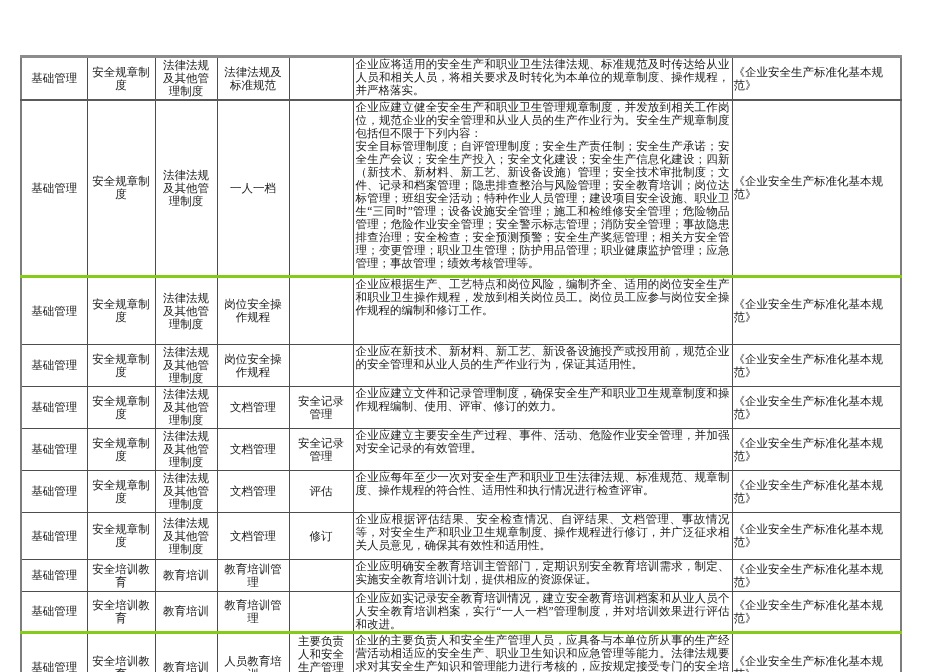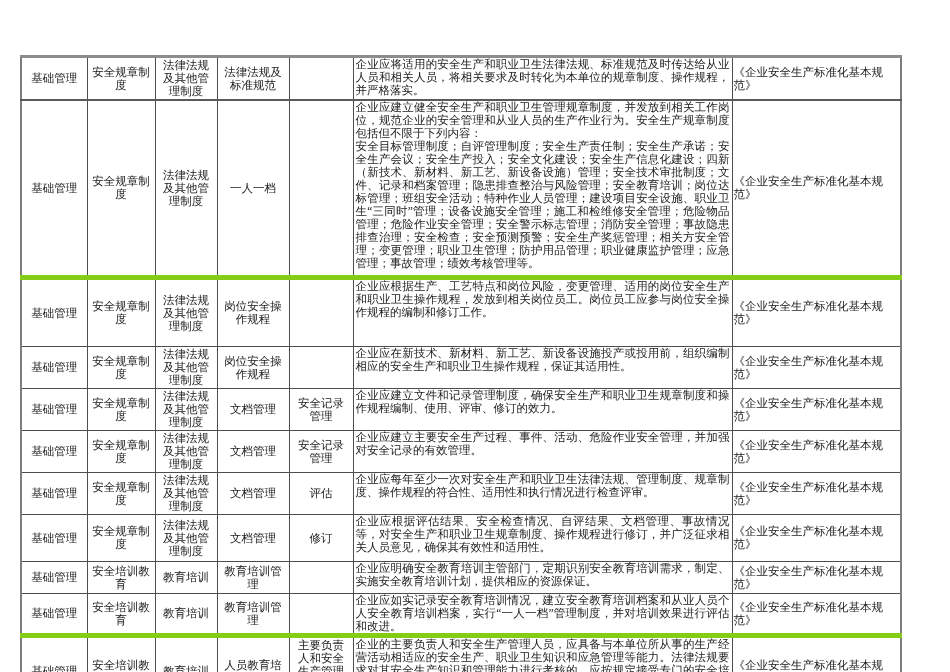--- a/index.html
+++ b/index.html
@@ -39,21 +39,21 @@
   tr.r3 td{height:64px}
   tr.r4 td{height:29px}
   tr.r5 td{height:29px}
   tr.r6 td{height:29px}
   tr.r7 td{height:29px}
   tr.r8 td{height:44px}
   tr.r9 td{height:29px}
   tr.r10 td{height:30px}
   tr.r11 td{height:63px}
   tr.hb td{border-bottom:2px solid #5a5a5a;}
-  tr.tb td{border-bottom:5px solid #84cc16;}
+  tr.tb td{border-bottom:3px solid #84cc16;}
 </style>
 </head>
 <body>
 
 <div>
   <table class="std">
     <colgroup>
       <col class="c1">
         <col class="c2">
         <col class="c3">
@@ -81,30 +81,30 @@
         <td class="req">企业应建立健全安全生产和职业卫生管理规章制度，并发放到相关工作岗位，规范企业的安全管理和从业人员的生产作业行为。安全生产规章制度包括但不限于下列内容：
 安全目标管理制度；自评管理制度；安全生产责任制；安全生产承诺；安全生产会议；安全生产投入；安全文化建设；安全生产信息化建设；四新（新技术、新材料、新工艺、新设备设施）管理；安全技术审批制度；文件、记录和档案管理；隐患排查整治与风险管理；安全教育培训；岗位达标管理；班组安全活动；特种作业人员管理；建设项目安全设施、职业卫生“三同时”管理；设备设施安全管理；施工和检维修安全管理；危险物品管理；危险作业安全管理；安全警示标志管理；消防安全管理；事故隐患排查治理；安全检查；安全预测预警；安全生产奖惩管理；相关方安全管理；变更管理；职业卫生管理；防护用品管理；职业健康监护管理；应急管理；事故管理；绩效考核管理等。</td>
         <td class="ref">《企业安全生产标准化基本规范》</td>
       </tr>
       <tr class="r3">
         <td>基础管理</td>
         <td>安全规章制度</td>
         <td>法律法规及其他管理制度</td>
         <td>岗位安全操作规程</td>
         <td></td>
-        <td class="req">企业应根据生产、工艺特点和岗位风险，变更管理、适用的岗位安全生产和职业卫生操作规程，发放到相关岗位员工。岗位员工应参与岗位安全操作规程的编制和修订工作。</td>
+        <td class="req">企业应根据生产、工艺特点和岗位风险，编制齐全、适用的岗位安全生产和职业卫生操作规程，发放到相关岗位员工。岗位员工应参与岗位安全操作规程的编制和修订工作。</td>
         <td class="ref">《企业安全生产标准化基本规范》</td>
       </tr>
       <tr class="r4">
         <td>基础管理</td>
         <td>安全规章制度</td>
         <td>法律法规及其他管理制度</td>
         <td>岗位安全操作规程</td>
         <td></td>
-        <td class="req">企业应在新技术、新材料、新工艺、新设备设施投产或投用前，组织编制相应的安全生产和职业卫生操作规程，保证其适用性。</td>
+        <td class="req">企业应在新技术、新材料、新工艺、新设备设施投产或投用前，规范企业的安全管理和从业人员的生产作业行为，保证其适用性。</td>
         <td class="ref">《企业安全生产标准化基本规范》</td>
       </tr>
       <tr class="r5">
         <td>基础管理</td>
         <td>安全规章制度</td>
         <td>法律法规及其他管理制度</td>
         <td>文档管理</td>
         <td>安全记录管理</td>
         <td class="req">企业应建立文件和记录管理制度，确保安全生产和职业卫生规章制度和操作规程编制、使用、评审、修订的效力。</td>
         <td class="ref">《企业安全生产标准化基本规范》</td>
@@ -117,21 +117,21 @@
         <td>安全记录管理</td>
         <td class="req">企业应建立主要安全生产过程、事件、活动、危险作业安全管理，并加强对安全记录的有效管理。</td>
         <td class="ref">《企业安全生产标准化基本规范》</td>
       </tr>
       <tr class="r7">
         <td>基础管理</td>
         <td>安全规章制度</td>
         <td>法律法规及其他管理制度</td>
         <td>文档管理</td>
         <td>评估</td>
-        <td class="req">企业应每年至少一次对安全生产和职业卫生法律法规、管理制度、规章制度、操作规程的符合性、适用性和执行情况进行检查评审。</td>
+        <td class="req">企业应每年至少一次对安全生产和职业卫生法律法规、标准规范、规章制度、操作规程的符合性、适用性和执行情况进行检查评审。</td>
         <td class="ref">《企业安全生产标准化基本规范》</td>
       </tr>
       <tr class="r8">
         <td>基础管理</td>
         <td>安全规章制度</td>
         <td>法律法规及其他管理制度</td>
         <td>文档管理</td>
         <td>修订</td>
         <td class="req">企业应根据评估结果、安全检查情况、自评结果、文档管理、事故情况等，对安全生产和职业卫生规章制度、操作规程进行修订，并广泛征求相关人员意见，确保其有效性和适用性。</td>
         <td class="ref">《企业安全生产标准化基本规范》</td>

